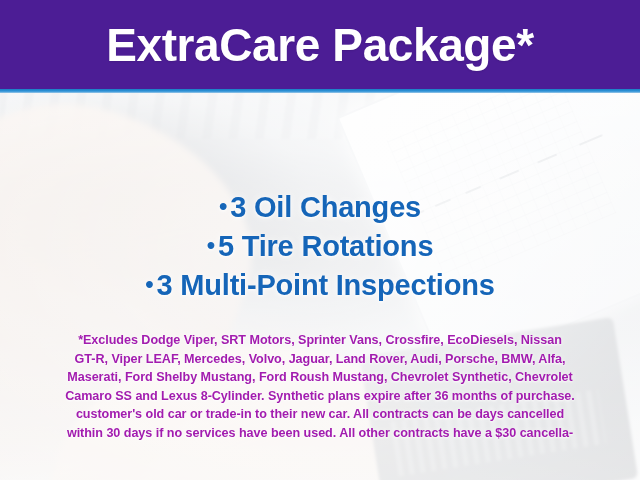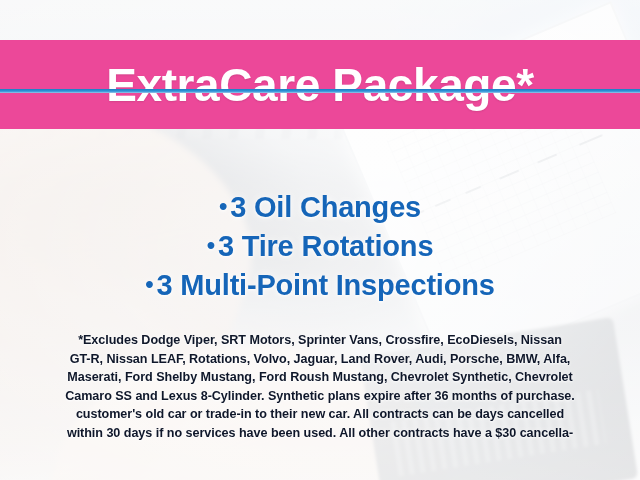--- a/index.html
+++ b/index.html
@@ -187,26 +187,25 @@
     background: radial-gradient(ellipse 86% 74% at 50% 52%, rgba(255,255,255,0.58) 0%, rgba(255,255,255,0.30) 62%, rgba(255,255,255,0.16) 100%);
   }
 
   
   .banner {
     position: absolute;
     left: 0;
     top: 0;
     width: 100%;
     height: 89px;
-    background: #ec4899;
+    background: #4c1d95;
     display: flex;
     align-items: center;
     justify-content: center;
     z-index: 5;
-    margin-top: 40px;
   }
   .banner-title {
     color: #ffffff;
     font-size: 46px;
     font-weight: bold;
     letter-spacing: -0.4px;
     line-height: 1;
     white-space: nowrap;
     text-shadow: 0 1px 2px rgba(0,0,0,0.10);
   }
@@ -253,21 +252,21 @@
     vertical-align: 3px;
     margin-right: 3px;
   }
 
   .disclaimer {
     position: absolute;
     left: 28px;
     top: 192px;
     width: 584px;
     text-align: center;
-    color: #0f172a;
+    color: #a21caf;
     font-size: 12.6px;
     font-weight: bold;
     line-height: 18.6px;
     letter-spacing: -0.05px;
     text-shadow: 0 1px 2px rgba(255,255,255,0.95),
                  0 0 6px rgba(255,255,255,0.8);
   }
   .disclaimer p {
     margin: 0;
   }
@@ -301,30 +300,30 @@
   </div>
   <div class="banner-rule"></div>
 
   <div class="content">
 
     <div class="benefits">
       <div class="benefit">
         <span class="dot">•</span><span>3 Oil Changes</span>
       </div>
       <div class="benefit">
-        <span class="dot">•</span><span>3 Tire Rotations</span>
+        <span class="dot">•</span><span>5 Tire Rotations</span>
       </div>
       <div class="benefit">
         <span class="dot">•</span><span>3 Multi-Point Inspections</span>
       </div>
     </div>
 
     <div class="disclaimer">
       <p>*Excludes Dodge Viper, SRT Motors, Sprinter Vans, Crossfire, EcoDiesels, Nissan</p>
-      <p>GT-R, Nissan LEAF, Rotations, Volvo, Jaguar, Land Rover, Audi, Porsche, BMW, Alfa,</p>
+      <p>GT-R, Viper LEAF, Mercedes, Volvo, Jaguar, Land Rover, Audi, Porsche, BMW, Alfa,</p>
       <p>Maserati, Ford Shelby Mustang, Ford Roush Mustang, Chevrolet Synthetic, Chevrolet</p>
       <p>Camaro SS and Lexus 8-Cylinder. Synthetic plans expire after 36 months of purchase.</p>
       <p>customer's old car or trade-in to their new car. All contracts can be days cancelled</p>
       <p>within 30 days if no services have been used. All other contracts have a $30 cancella-</p>
     </div>
 
   </div>
 </div>
 
 </body></html>

